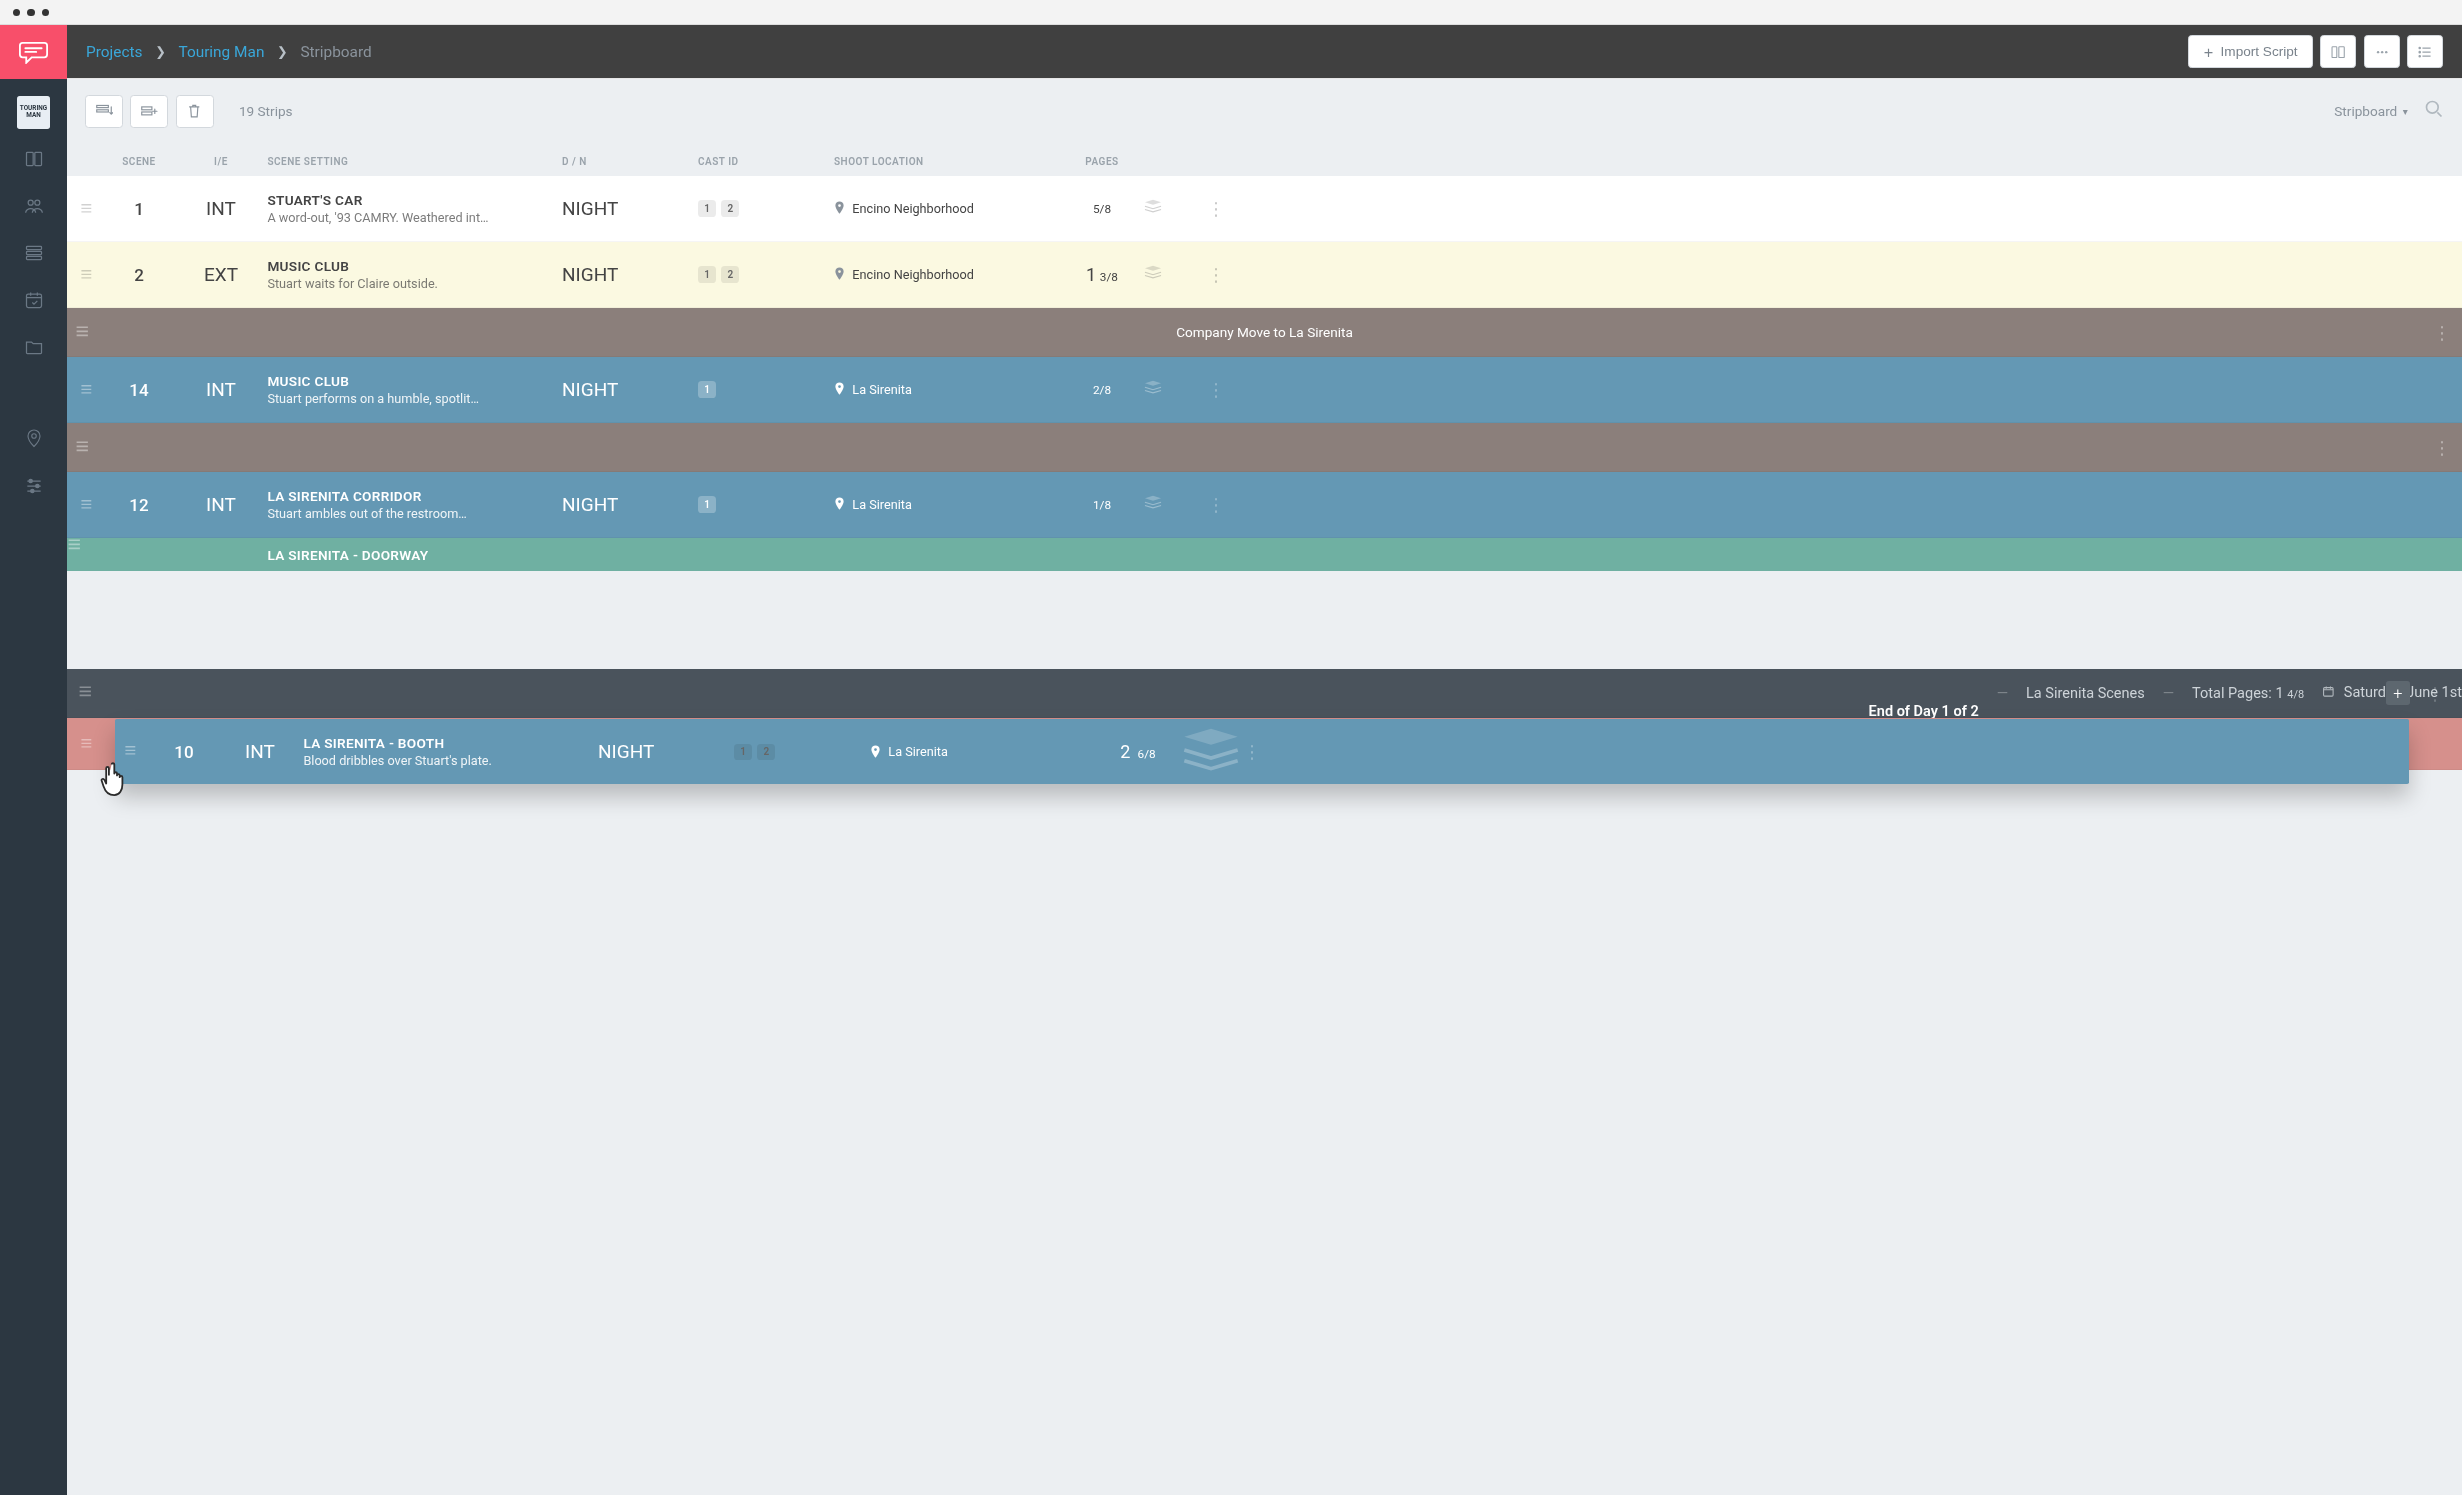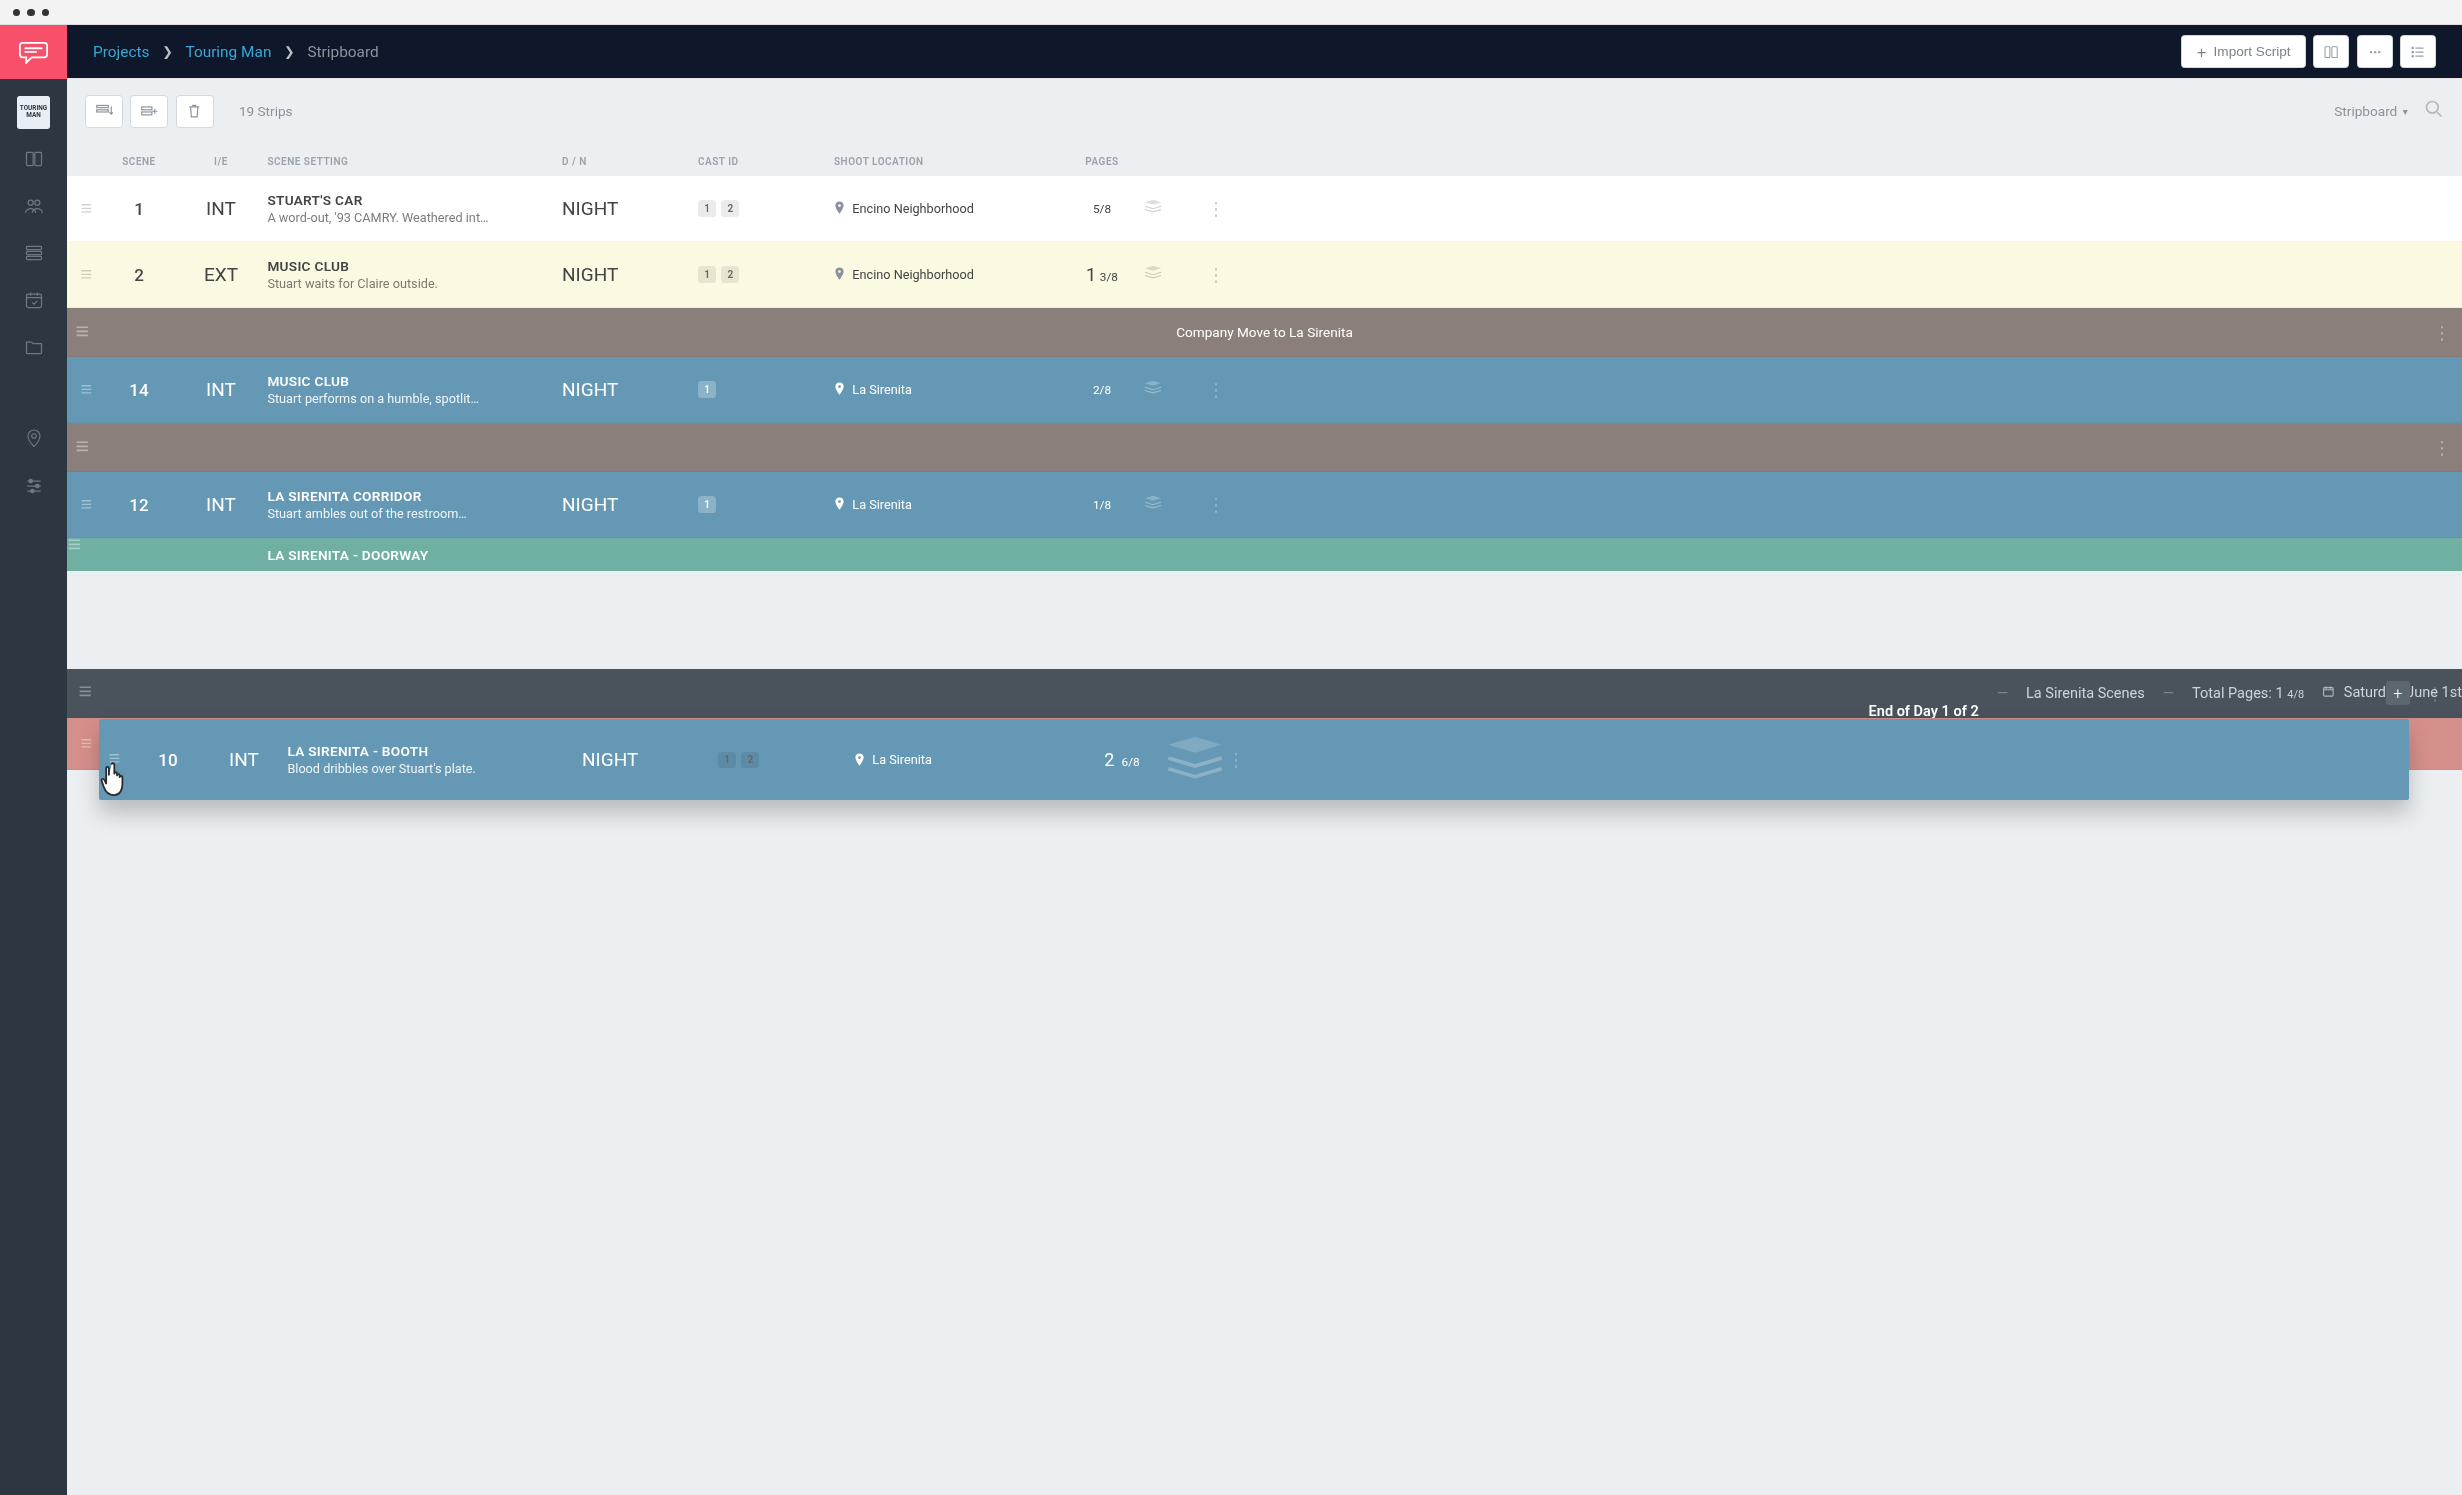--- a/index.html
+++ b/index.html
@@ -56,24 +56,24 @@
   }
   .nav-item svg { stroke: #6b7885; fill: none; stroke-width: 1.5; }
   .nav-gap { height: 45px; }
 
   
   .main { flex: 1; display: flex; flex-direction: column; background: #eceff2; overflow: hidden; }
 
   
   .hdr {
     height: 54px;
-    background: #0f172a;
+    background: #404040;
     border-bottom: 0.9px solid #e6e6e6;
     display: flex; align-items: center;
-    padding: 0 26px;
+    padding: 0 19px;
   }
   .crumbs { display: flex; align-items: center; gap: 12.7px; font-size: 15.4px; }
   .crumbs a { color: #3aa7d9; text-decoration: none; cursor: pointer; }
   .crumbs .sep { color: #b8c0c7; font-size: 12.7px; }
   .crumbs .cur { color: #8a939c; }
   .hdr-right { margin-left: auto; display: flex; gap: 7.3px; }
   .btn-outline {
     border: 0.9px solid #d3d8dd;
     background: #fff;
     border-radius: 3.6px;
@@ -170,25 +170,25 @@
   .strip.blue .stack-ic, .strip.teal .stack-ic, .strip.red .stack-ic { opacity: 0.35; }
   .more-ic { opacity: 0.3; cursor: pointer; text-align: center; font-size: 18px; }
   .banner-text { font-size: 13.6px; }
 
   .col-hdrs, .strip { padding-left: 0; }
   .strip-inner { display: flex; align-items: center; width: 100%; padding: 9px 0; }
 
   
   .drag-float {
     position: absolute;
-    left: 32px; right: 53px;
+    left: 48px; right: 53px;
     top: 576px;
     background: #6498b4;
     color: #fff;
-    height: 81px;
+    height: 65px;
     display: flex; align-items: center;
     box-shadow: 0 12.7px 22px rgba(0,0,0,0.22);
     border-radius: 1.8px;
     z-index: 50;
   }
   .cursor-hand {
     position: absolute;
     left: 32px; top: 616px;
     z-index: 60;
     pointer-events: none;

